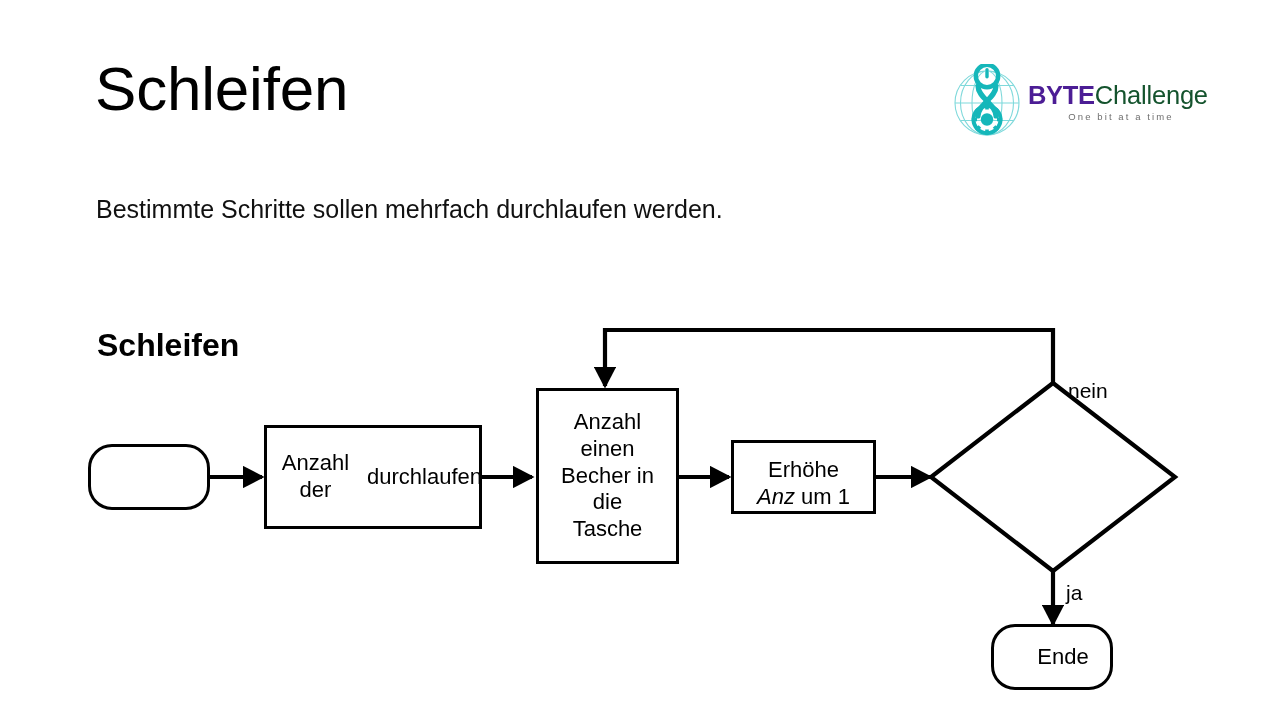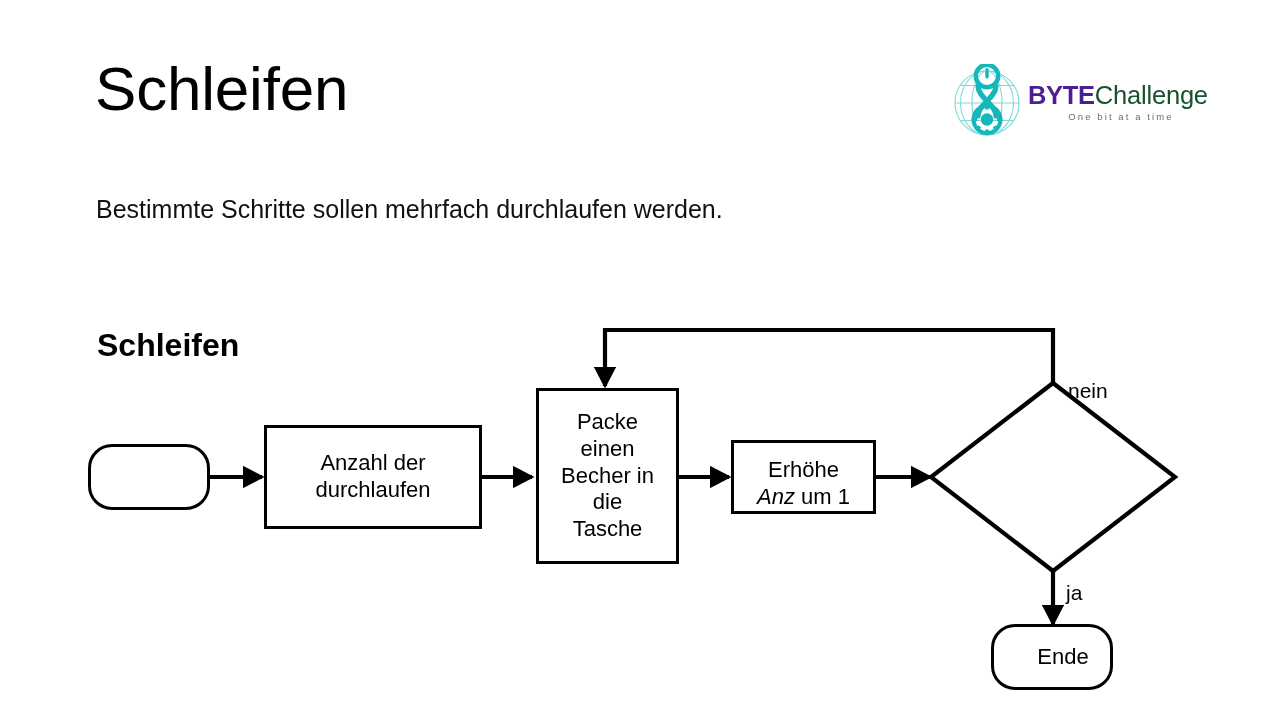--- a/index.html
+++ b/index.html
@@ -219,28 +219,28 @@
     <path d="M1053,383 L1053,330 L605,330 L605,386" fill="none" stroke="#000000" stroke-width="4.2" marker-end="url(#arrowhead)"></path>
 
     <line x1="1053" y1="571" x2="1053" y2="624" stroke="#000000" stroke-width="4.2" marker-end="url(#arrowhead)"></line>
 
     <polygon points="1053,383 1175,477 1053,571 931,477" fill="#ffffff" stroke="#000000" stroke-width="4.2" stroke-linejoin="miter"></polygon>
   </svg>
 
   <div class="terminal" style="left:88px; top:444px; width:122px; height:66px; border-radius:24px;"></div>
 
   <div class="process" style="left:264px; top:425px; width:218px; height:104px;"></div>
-  <div class="node-text" style="left:264px; top:425px; width:218px; height:104px; flex-direction:column;">
+  <div class="node-text" style="left:264px; top:425px; width:218px; height:104px; flex-direction:row;">
     <span>Anzahl der</span>
     <span>durchlaufen</span>
   </div>
 
   <div class="process" style="left:536px; top:388px; width:143px; height:176px;"></div>
   <div class="node-text" style="left:536px; top:388px; width:143px; height:176px; flex-direction:column;">
-    <span>Packe</span>
+    <span>Anzahl</span>
     <span>einen</span>
     <span>Becher in</span>
     <span>die</span>
     <span>Tasche</span>
   </div>
 
   <div class="process" style="left:731px; top:440px; width:145px; height:74px;"></div>
   <div class="node-text" style="left:731px; top:440px; width:145px; height:88px; flex-direction:column;border-radius:31px;">
     <span>Erhöhe</span>
     <span><i>Anz</i><span> um 1</span></span>

